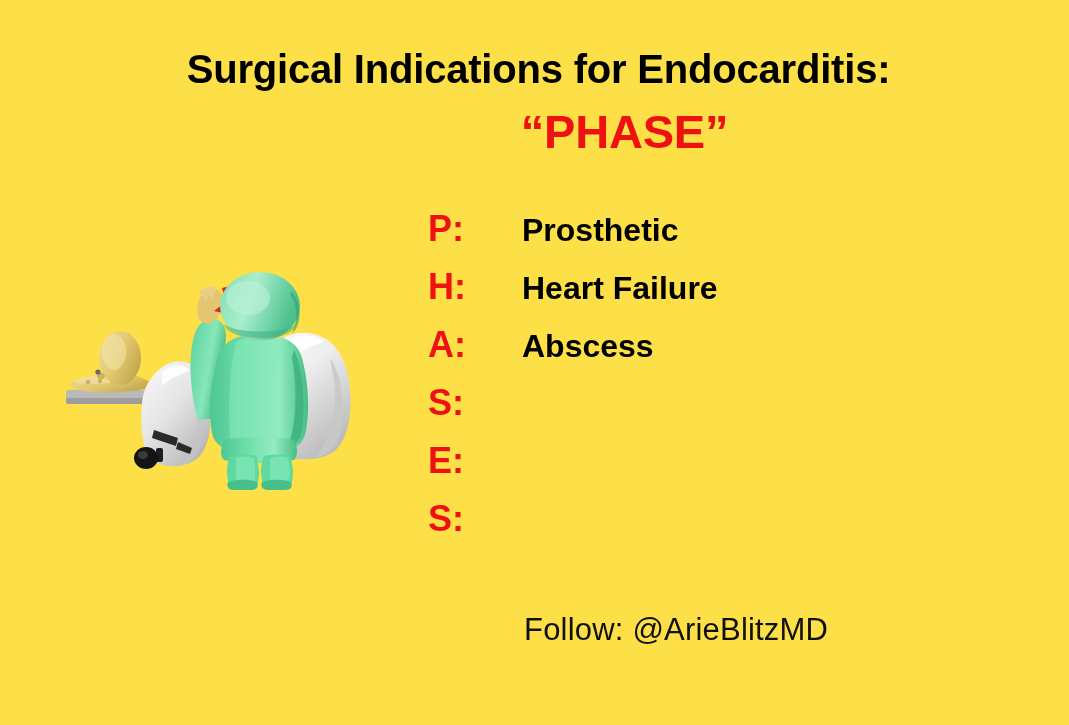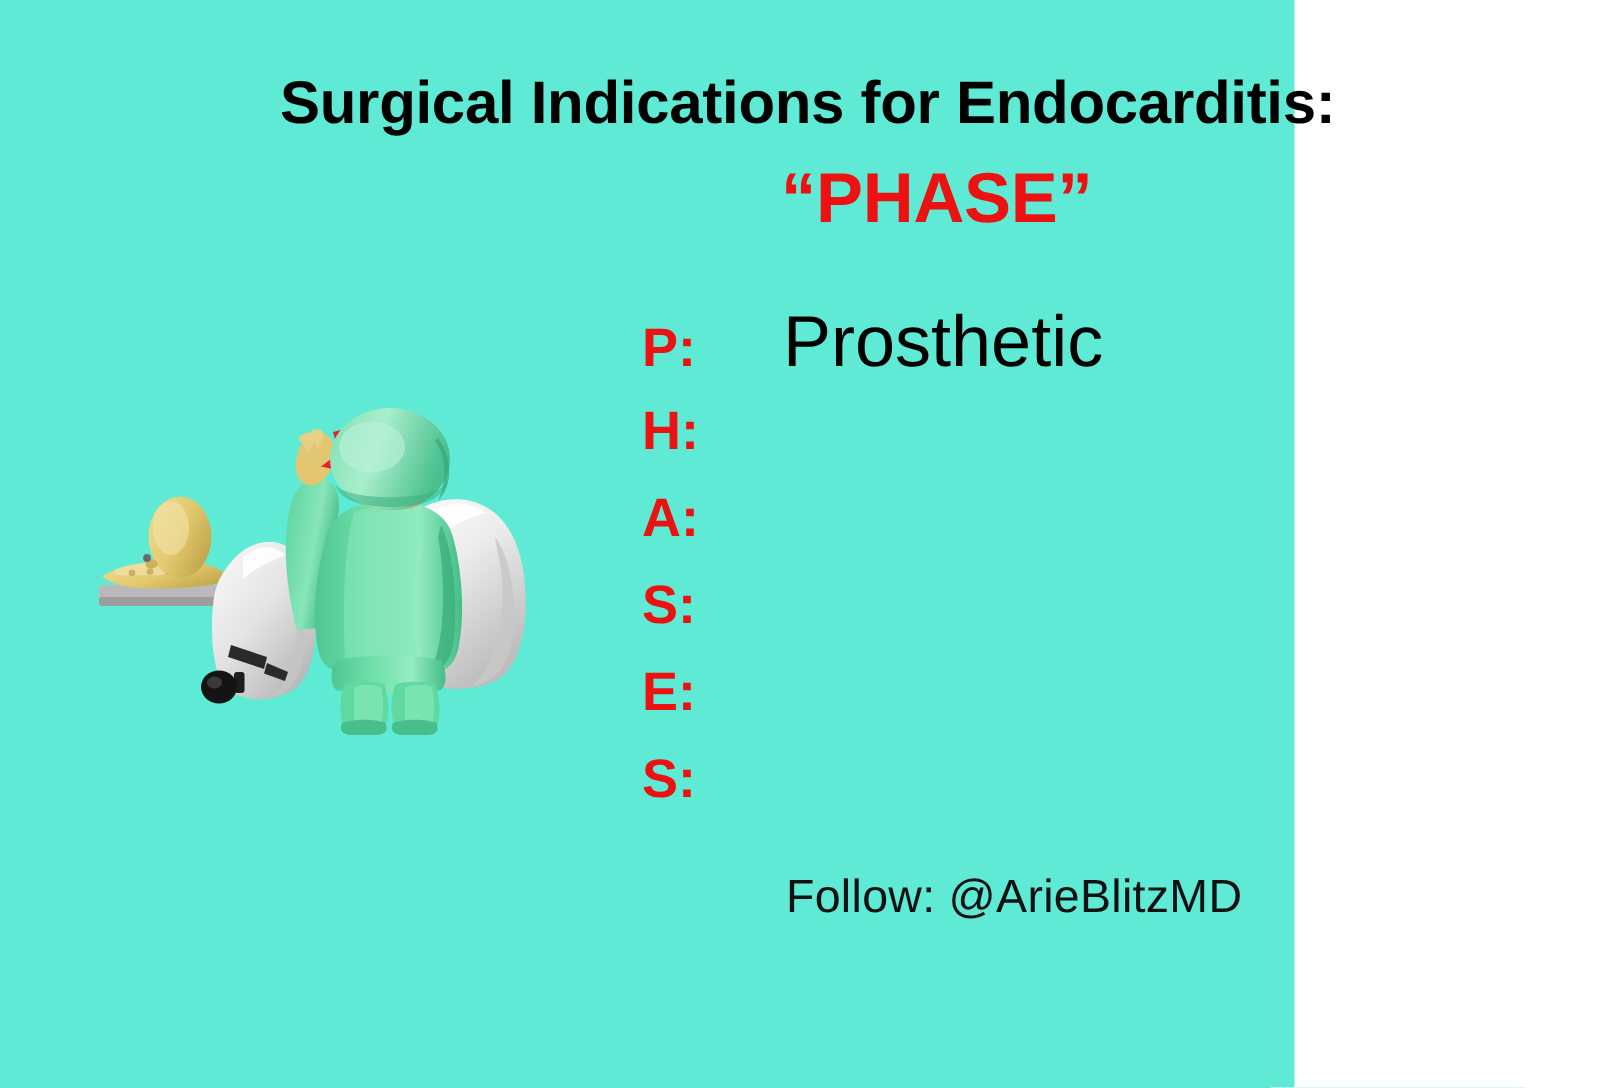--- a/index.html
+++ b/index.html
@@ -11,23 +11,23 @@
     width: 1069px;
     height: 725px;
     overflow: hidden;
     font-family: "Liberation Sans", sans-serif;
     position: relative;
   }
 
   #slide {
     position: absolute;
     left: 0; top: 0;
-    width: 863px;
+    width: 1069px;
     height: 725px;
-    background: #5eead4;
+    background: #fde047;
   }
 
   
   .title-line {
     position: absolute;
     left: 0;
     width: 1069px;
     text-align: center;
     font-weight: bold;
     color: #000000;
@@ -63,31 +63,31 @@
   }
   .phase-letter {
     width: 94px;
     flex: 0 0 94px;
     font-size: 36px;
     font-weight: bold;
     color: #ee1111;
     line-height: 42px;
   }
   .phase-text {
-    font-size: 48px;
-    font-weight: normal;
+    font-size: 32px;
+    font-weight: bold;
     color: #000000;
     line-height: 42px;
   }
 
   
   #footer {
     position: absolute;
     left: 524px;
-    top: 580px;
+    top: 612px;
     font-size: 31px;
     font-weight: normal;
     color: #111111;
     white-space: nowrap;
     letter-spacing: 0.2px;
   }
 
   
   #illustration {
     position: absolute;
@@ -109,24 +109,26 @@
 
   <div id="phase-list">
 
     <div class="phase-row">
       <span class="phase-letter">P:</span>
       <span class="phase-text">Prosthetic</span>
     </div>
 
     <div class="phase-row">
       <span class="phase-letter">H:</span>
+      <span class="phase-text">Heart Failure</span>
     </div>
 
     <div class="phase-row">
       <span class="phase-letter">A:</span>
+      <span class="phase-text">Abscess</span>
     </div>
 
     <div class="phase-row">
       <span class="phase-letter">S:</span>
     </div>
 
     <div class="phase-row">
       <span class="phase-letter">E:</span>
     </div>
 

